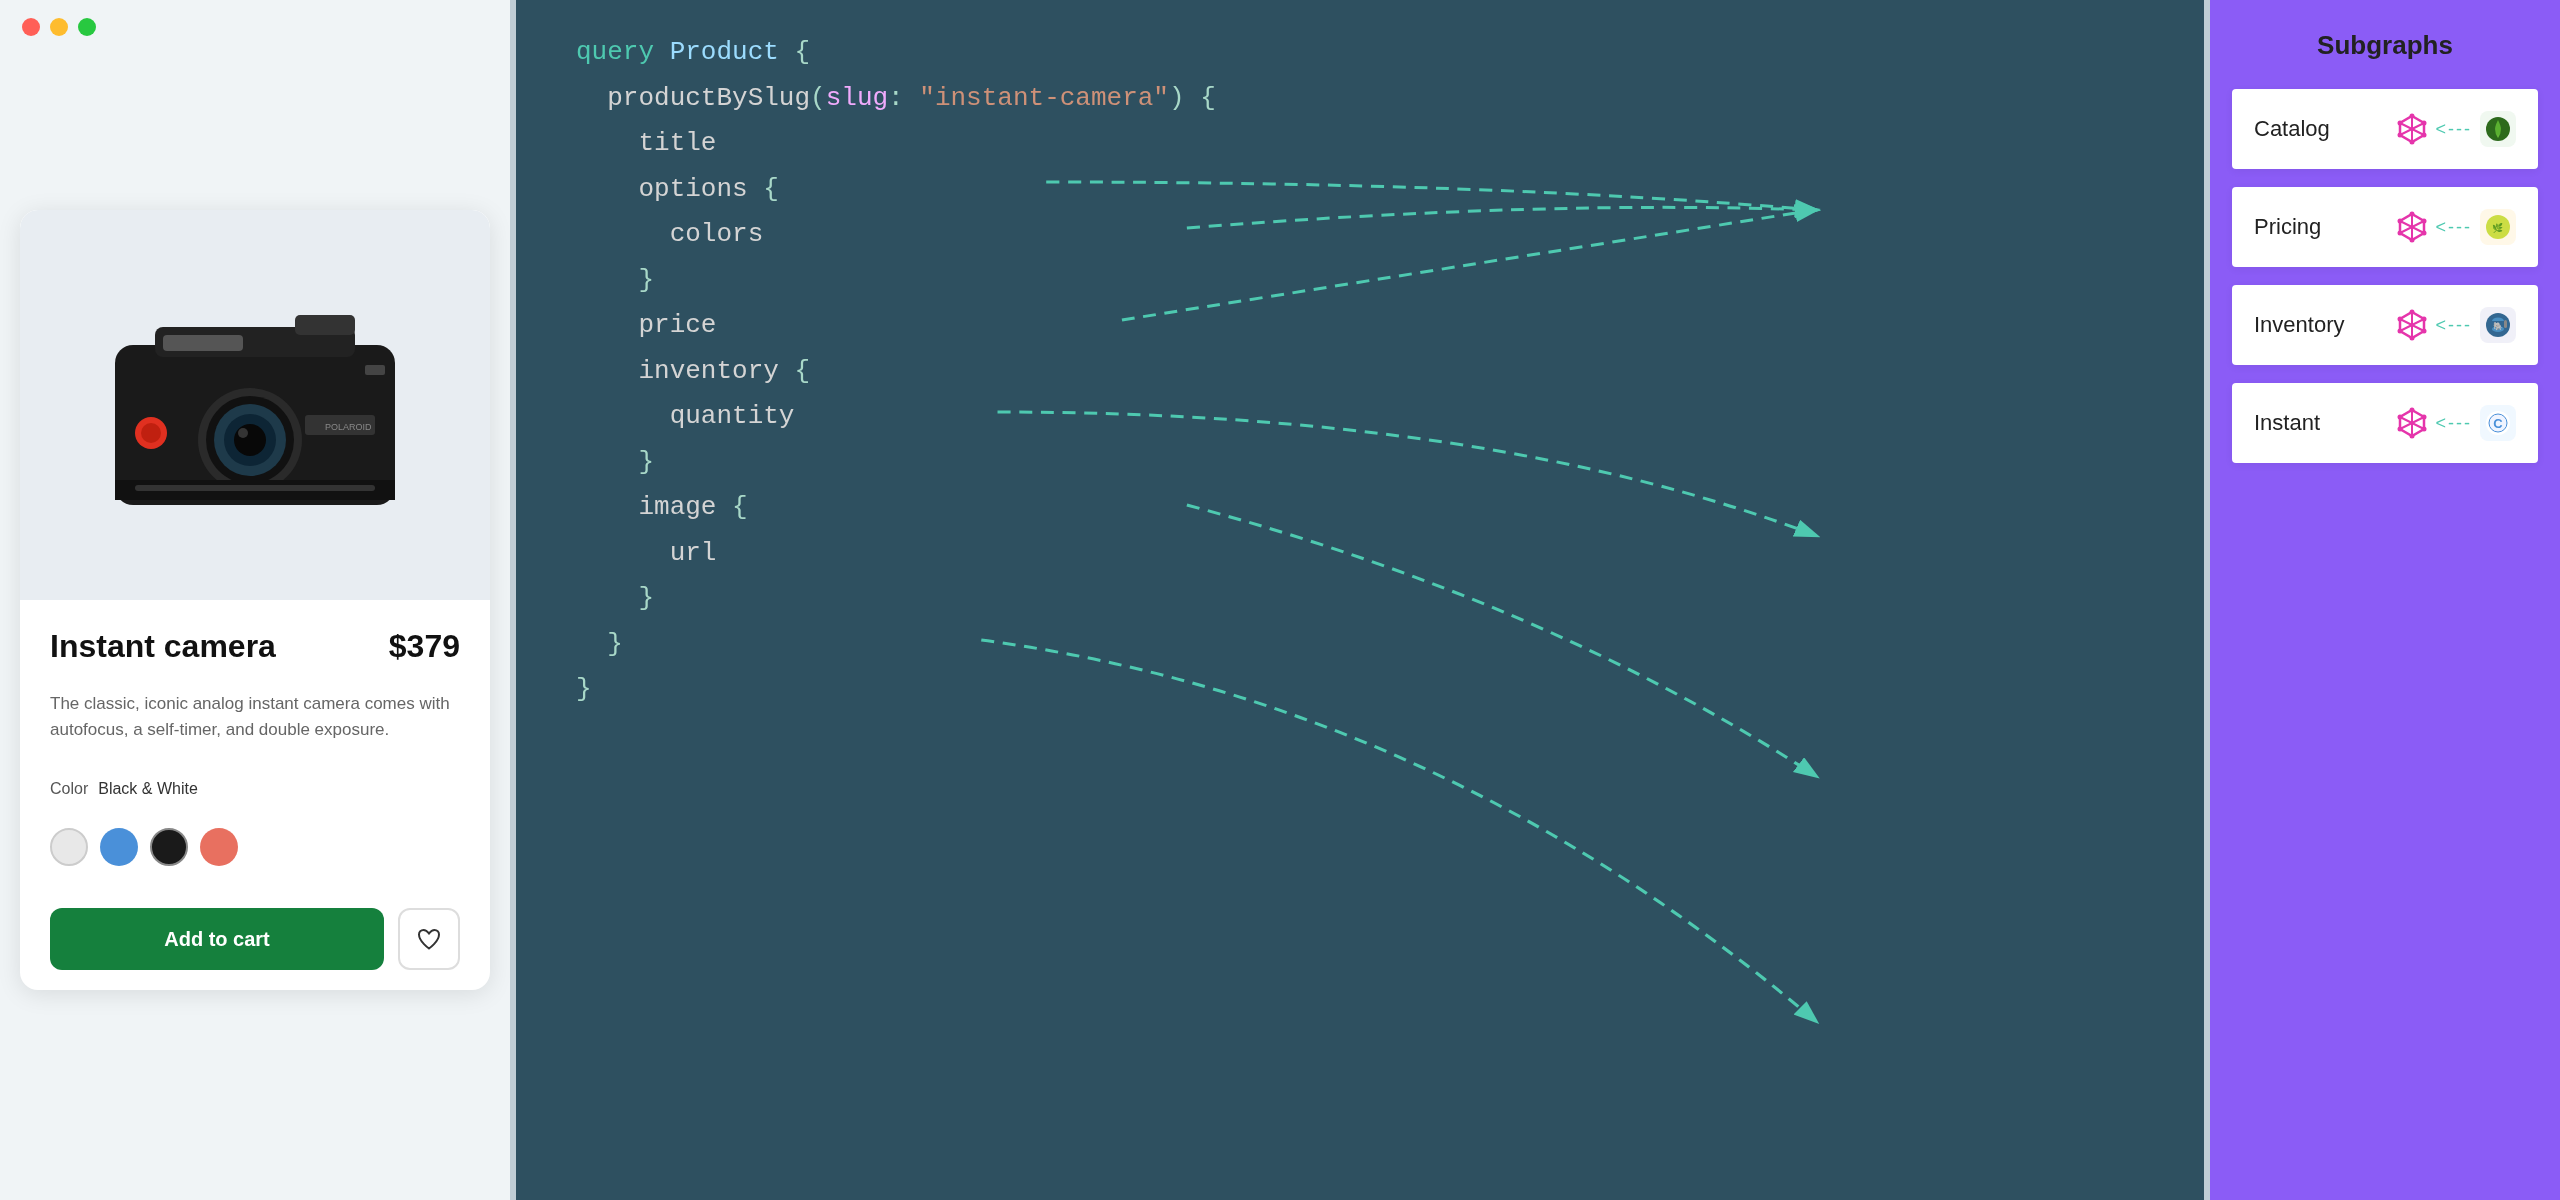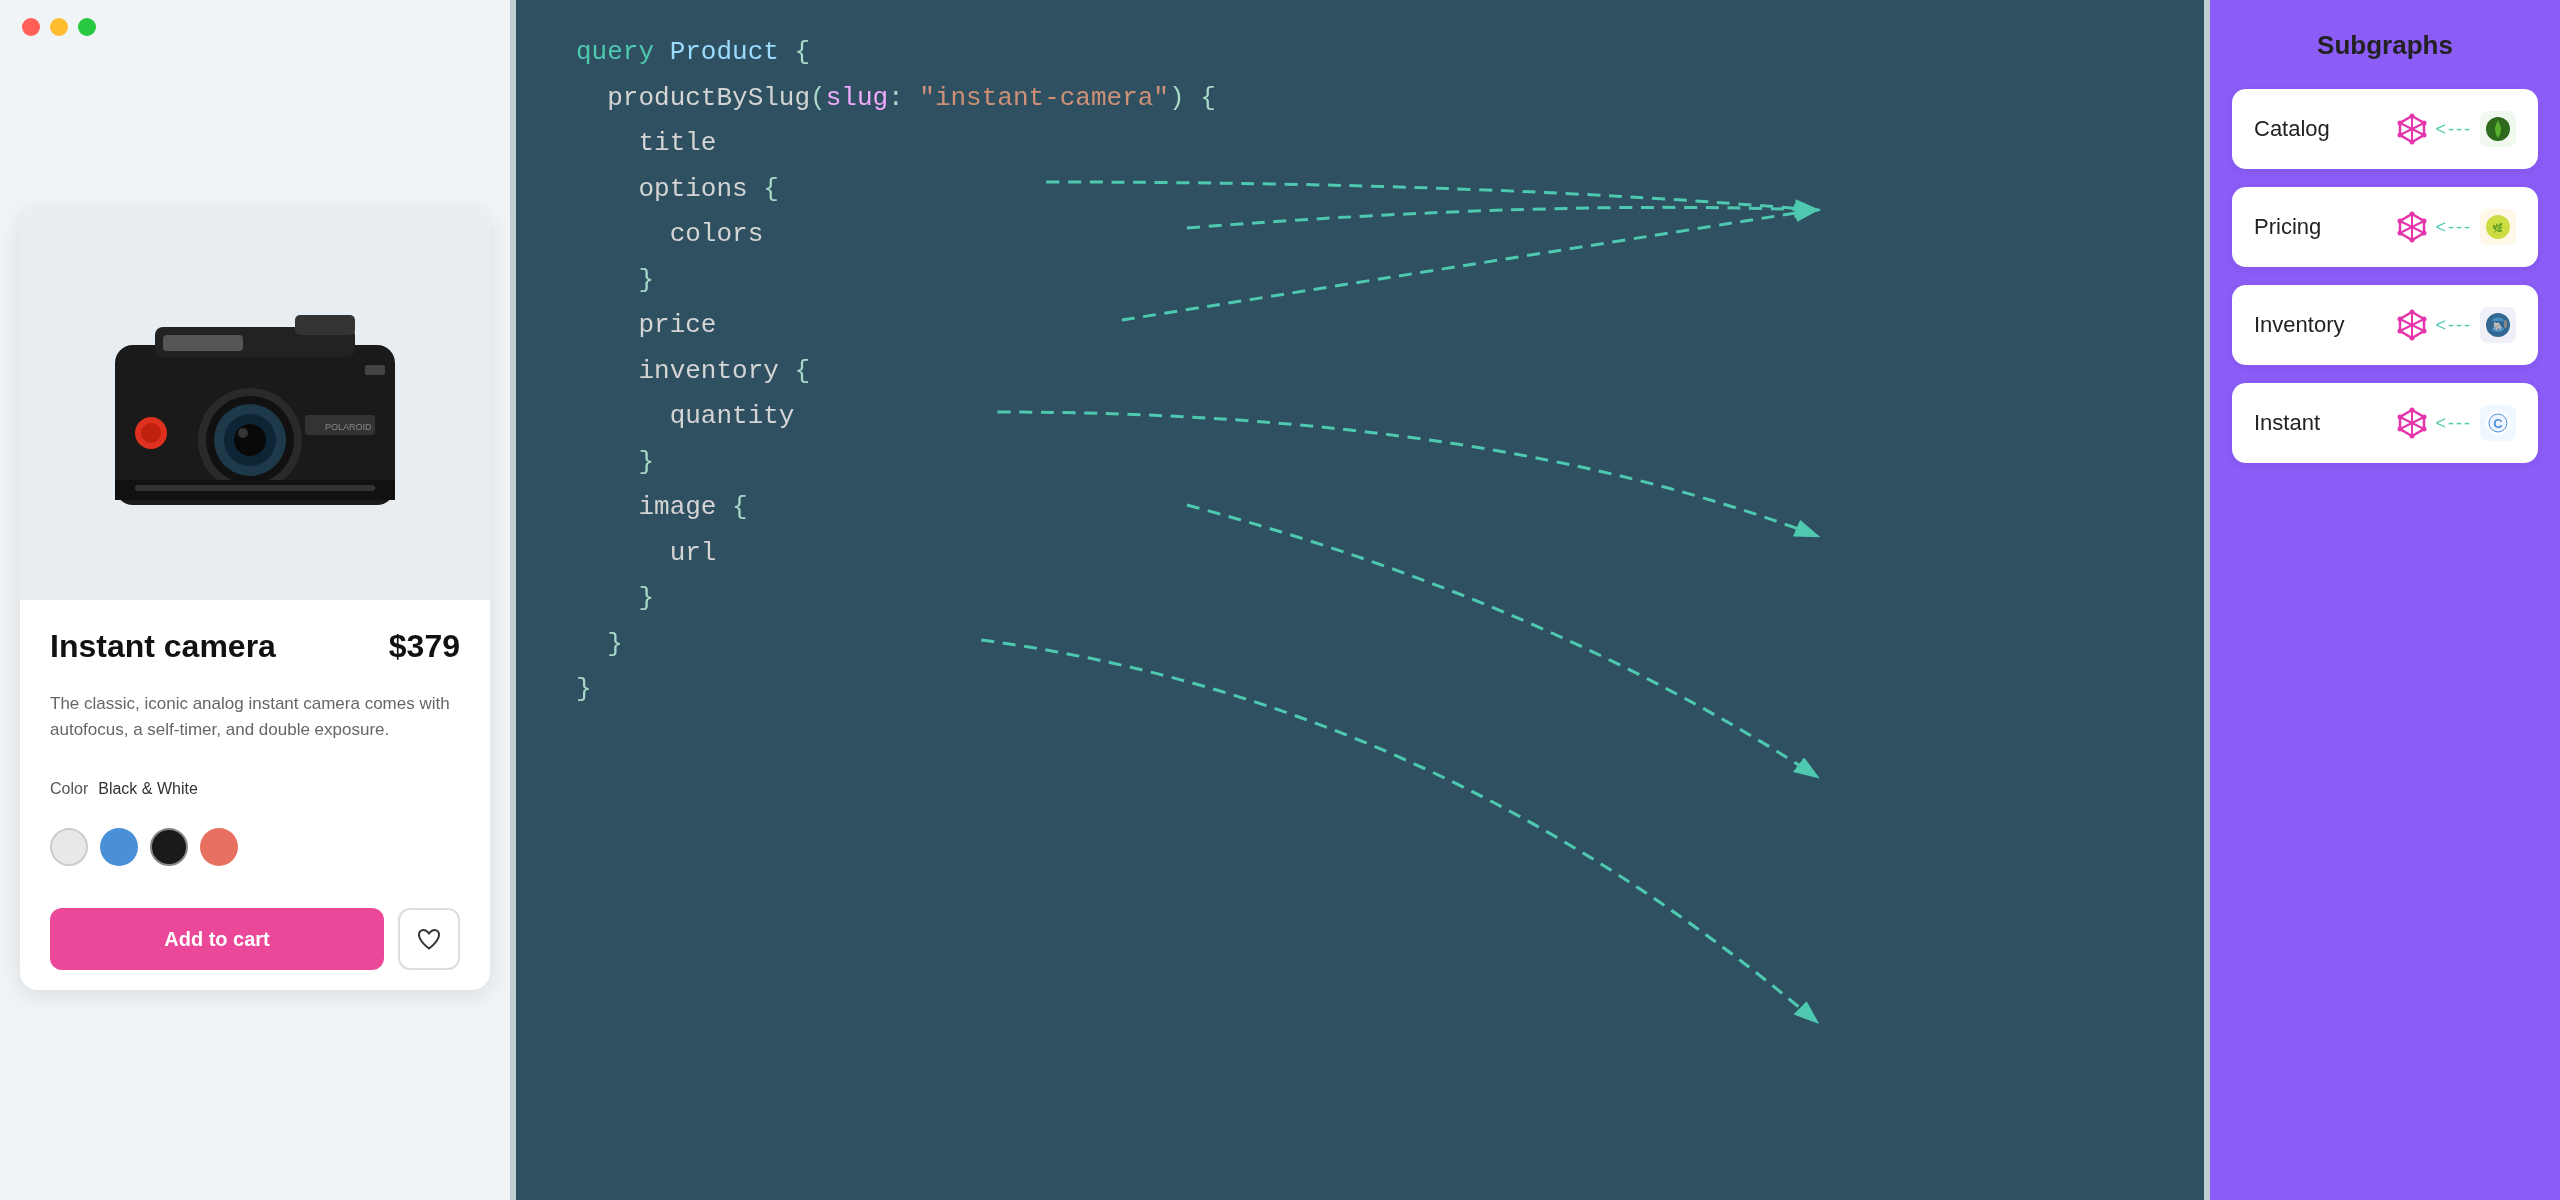--- a/index.html
+++ b/index.html
@@ -106,21 +106,21 @@
     .swatch.blue { background: #4a90d9; }
     .swatch.black { background: #1a1a1a; border: 2.5px solid #888; }
     .swatch.coral { background: #e87060; }
     .product-actions {
       display: flex;
       gap: 14px;
       margin-top: auto;
     }
     .add-to-cart-btn {
       flex: 1;
-      background: #ec4899;
+      background: #15803d;
       color: #fff;
       border: none;
       border-radius: 12px;
       font-size: 20px;
       font-weight: 600;
       padding: 18px 0;
       cursor: pointer;
     }
     .wishlist-btn {
       width: 62px;
@@ -182,21 +182,21 @@
     }
     .subgraphs-title {
       font-size: 26px;
       font-weight: 600;
       color: #222;
       text-align: center;
       margin-bottom: 28px;
     }
     .subgraph-card {
       background: #fff;
-      border-radius: 14px;
+      border-radius: 4px;
       padding: 22px 22px;
       margin-bottom: 18px;
       display: flex;
       align-items: center;
       justify-content: space-between;
       box-shadow: 0 2px 8px rgba(0,0,0,0.06);
     }
     .subgraph-name {
       font-size: 22px;
       font-weight: 500;

